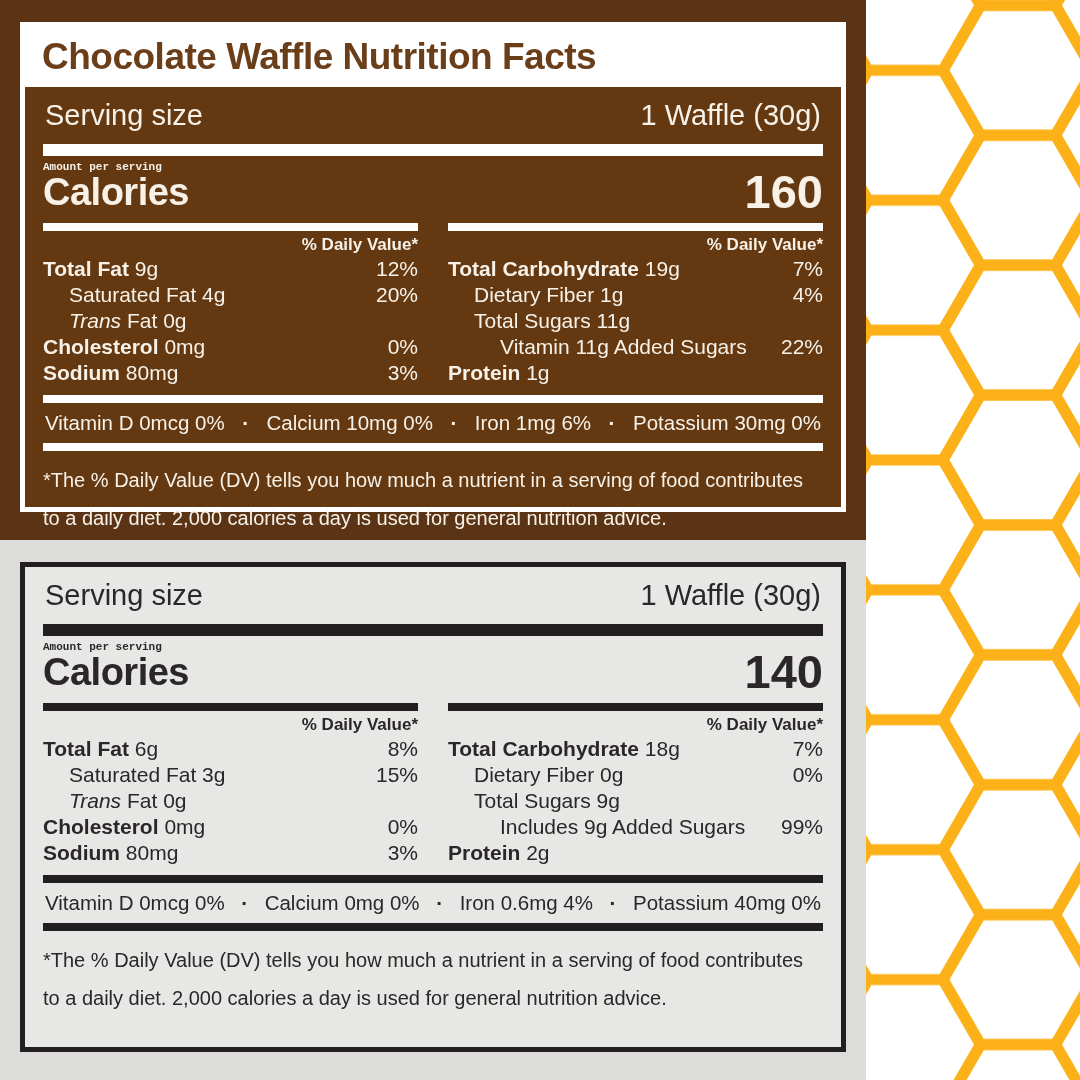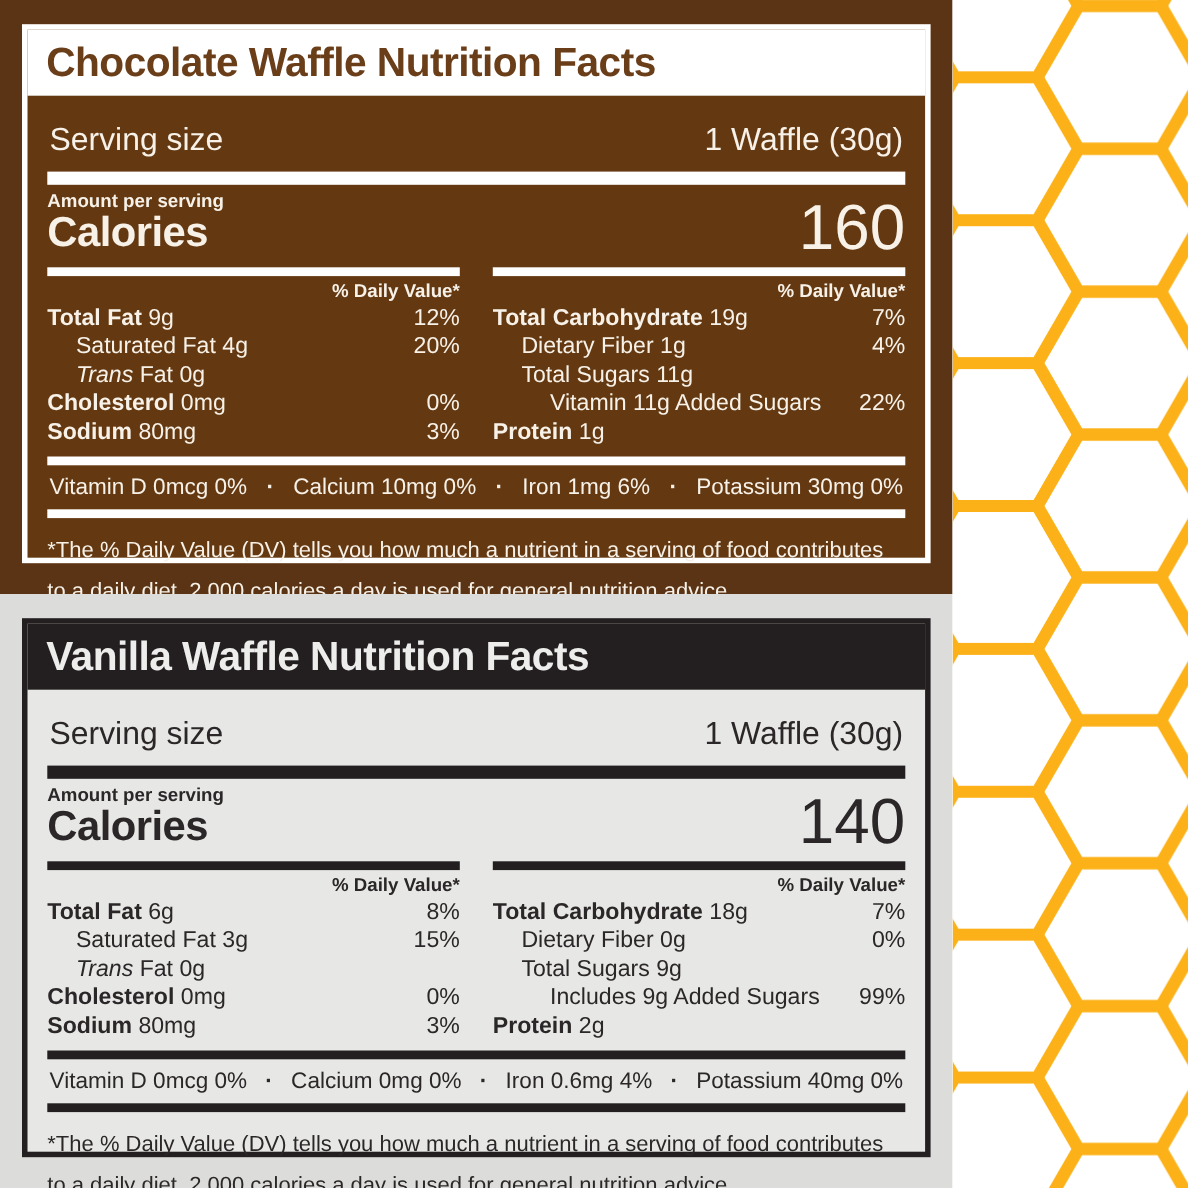--- a/index.html
+++ b/index.html
@@ -8,30 +8,30 @@
   .panel{position:absolute;left:0;width:866px;height:540px;}
   .panel.choc{top:0;background:var(--outer);}
   .panel.van{top:540px;background:var(--outer);}
   .choc{--outer:#5A3414;--body:#643912;--band:#FFFFFF;--title:#6B3E1A;--text:#F7F1E8;--div:#FFFFFF;}
   .van{--outer:#DCDCDA;--body:#E7E7E5;--band:#231F20;--title:#EDEDEB;--text:#2B2728;--div:#231F20;}
 
   .nf-label{position:absolute;left:20px;top:22px;width:826px;height:490px;
             box-sizing:border-box;border:5px solid var(--band);background:var(--body);}
   .title-band{background:var(--band);height:60px;display:flex;align-items:center;padding:0 17px;}
   .title-band h1{margin:0;font-size:37px;font-weight:700;letter-spacing:-0.5px;color:var(--title);text-align:right;}
-  .lbody{padding:16px 18px 0;color:var(--text);}
+  .lbody{padding:4px 18px 0;color:var(--text);}
 
   .serving-row{display:flex;justify-content:space-between;align-items:flex-end;
                font-size:29px;padding:8px 2px 12px;}
   .bar{background:var(--div);}
   .bar-thick{height:12px;}
   .cal-row{display:flex;justify-content:space-between;align-items:flex-end;margin-top:5px;}
-  .aps{font-size:17px;font-weight:700;}
+  .aps{font-size:11px;font-weight:700;font-family:Liberation Mono, monospace;}
   .cal-word{font-size:38px;font-weight:700;letter-spacing:-0.5px;line-height:1.05;}
-  .cal-value{font-size:58px;font-weight:400;line-height:0.9;}
+  .cal-value{font-size:47px;font-weight:700;line-height:0.9;}
 
   .cols{display:flex;gap:30px;margin-top:10px;}
   .col{flex:1;min-width:0;}
   .bar-med{height:8px;}
   .dv-header{text-align:right;font-size:17px;font-weight:700;margin-top:4px;height:21px;}
   .nrow{display:flex;justify-content:space-between;font-size:21px;line-height:26px;}
   .nrow .b{font-weight:700;}
   .nrow .i{font-style:italic;}
   .ind1{padding-left:26px;}
   .ind2{padding-left:52px;}
@@ -130,23 +130,20 @@
           <span>Potassium 30mg 0%</span>
         </div>
         <div class="bar bar-full" style="margin-top:2px;"></div>
         <p class="footnote">*The % Daily Value (DV) tells you how much a nutrient in a serving of food contributes to a daily diet. 2,000 calories a day is used for general nutrition advice.</p>
       </div>
     </div>
   </section>
 
   <section class="panel van">
     <div class="nf-label">
-      <header class="title-band">
-        <h1>Vanilla Waffle Nutrition Facts</h1>
-      </header>
       <div class="lbody">
         <div class="serving-row">
           <span>Serving size</span>
           <span>1 Waffle (30g)</span>
         </div>
         <div class="bar bar-thick"></div>
         <div class="cal-row">
           <div>
             <div class="aps">Amount per serving</div>
             <div class="cal-word">Calories</div>

